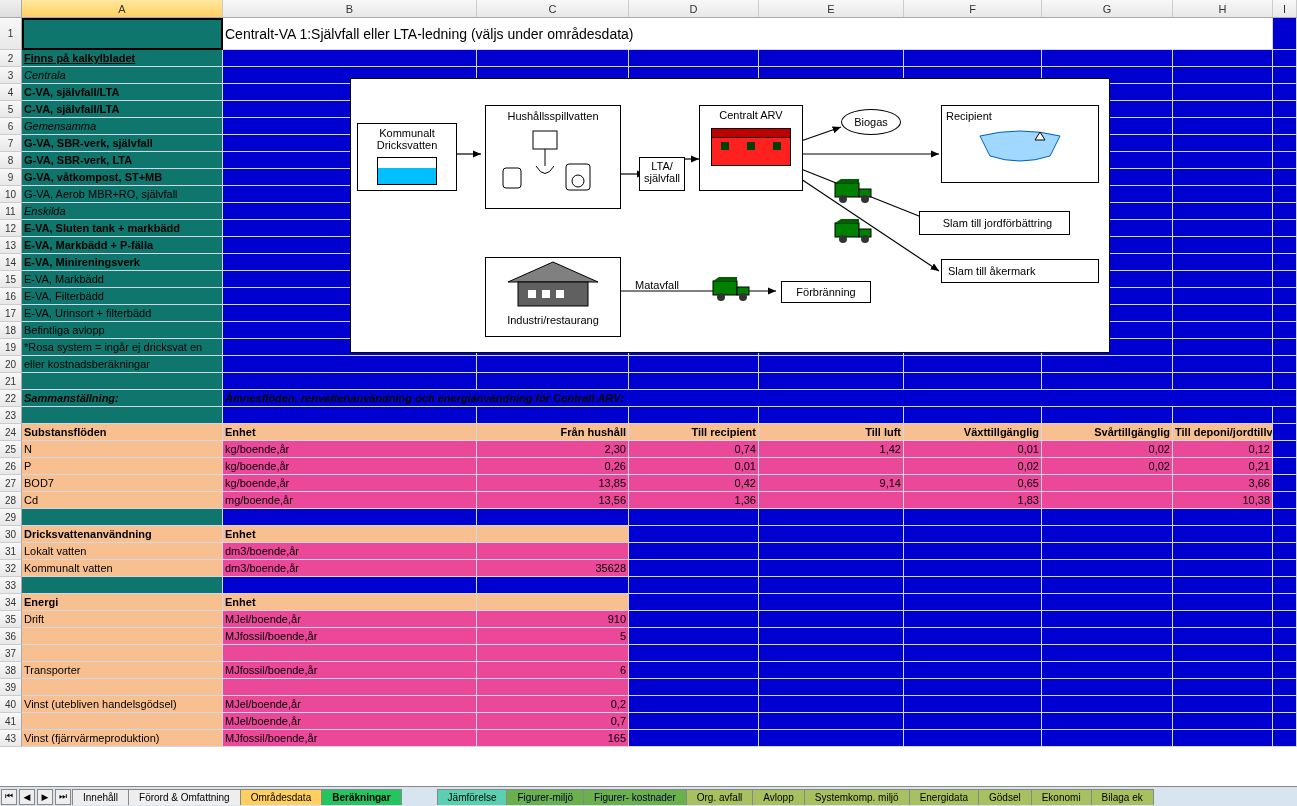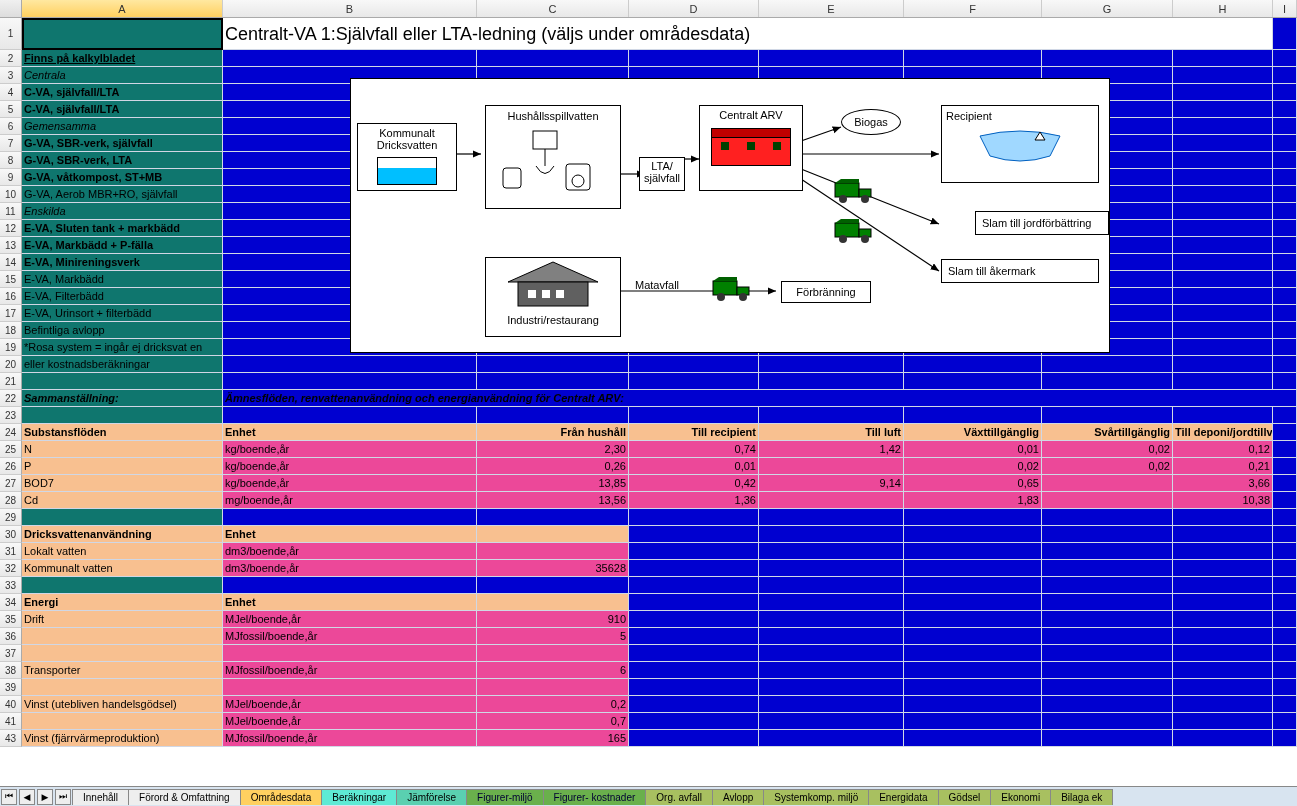--- a/index.html
+++ b/index.html
@@ -58,24 +58,24 @@
   
   .diagram { position: absolute; left: 350px; top: 78px; width: 760px; height: 275px; background: #fff; border: 1px solid #000; }
   .dbox { position: absolute; background: #fff; border: 1px solid #000; font-size: 11px; text-align: center; }
   .dlabel { position: absolute; font-size: 11px; }
 
   
   .tabs { position: absolute; bottom: 0; left: 0; right: 0; height: 20px; display: flex; align-items: center; background: #d8e4f0; border-top: 1px solid #888; font-size: 10px; }
   .navbtn { width: 16px; height: 16px; border: 1px solid #888; margin: 0 1px; background: #eee; display:flex; align-items:center; justify-content:center; font-size:9px;}
   .tab { padding: 2px 10px; background: #eee; border: 1px solid #888; border-bottom: none; margin-right: -1px; cursor: pointer; white-space: nowrap; }
   .tab.yellow { background: #ffd060; }
-  .tab.active { background: #5eead4; font-weight: normal; }
+  .tab.active { background: #22c55e; font-weight: bold; }
   .tab.green { background: #6ab04c; color:#003; }
   .tab.olive { background: #a8c060; }
-  .tab.teal { background: #5ad0b0; }
+  .tab.teal { background: #5ad0b0; margin-left: 36px; }
 
   
   .arrow-line { stroke:#000; stroke-width:1.2; fill:none; marker-end:url(#ah);}
 </style>
 </head>
 <body>
 
 <div class="sheet">
 
   <div class="col-headers">
@@ -88,21 +88,21 @@
     <div class="ch col-F">F</div>
     <div class="ch col-G">G</div>
     <div class="ch col-H">H</div>
     <div class="ch col-I">I</div>
   </div>
 
   <div class="rows" id="rows">
       <div class="row row-1">
         <div class="rh">1</div>
         <div class="cell c-A purple selcell"></div>
-        <div class="cell c-B white" style="font-size: 18px; width: 1050px;">Centralt-VA 1:Självfall eller LTA-ledning (väljs under områdesdata)</div>
+        <div class="cell c-B white" style="font-size: 14px; width: 1050px;">Centralt-VA 1:Självfall eller LTA-ledning (väljs under områdesdata)</div>
         <div class="cell c-I blue"></div>
       </div>
       <div class="row ">
         <div class="rh">2</div>
         <div class="cell c-A purple bold under">Finns på kalkylbladet</div>
         <div class="cell c-B blue"></div>
         <div class="cell c-C blue"></div>
         <div class="cell c-D blue"></div>
         <div class="cell c-E blue"></div>
         <div class="cell c-F blue"></div>
@@ -662,21 +662,21 @@
         <circle cx="32" cy="20" r="4" fill="#333"></circle>
       </svg>
     <svg style="position:absolute; left:360px; top:198px;" width="46" height="28">
         <rect x="2" y="4" width="24" height="14" fill="#008000" stroke="#000"></rect>
         <polygon points="2,4 8,0 26,0 26,4" fill="#006000"></polygon>
         <rect x="26" y="10" width="12" height="8" fill="#008000" stroke="#000"></rect>
         <circle cx="10" cy="20" r="4" fill="#333"></circle>
         <circle cx="32" cy="20" r="4" fill="#333"></circle>
       </svg>
 
-    <div class="dbox" style="left:624px; top:132px; width:134px; height:24px; line-height:22px; text-align:left; padding-left:6px;"><span>Slam till jordförbättring</span></div>
+    <div class="dbox" style="left:568px; top:132px; width:151px; height:24px; line-height:22px; text-align:center; padding-left:6px;"><span>Slam till jordförbättring</span></div>
     <div class="dbox" style="left:590px; top:180px; width:158px; height:24px; line-height:22px; text-align:left; padding-left:6px;"><span>Slam till åkermark</span></div>
 
     <div class="dlabel" style="left:284px; top:200px;">Matavfall</div>
 
     <div class="dbox" style="left:430px; top:202px; width:90px; height:22px; line-height:20px;"><span>Förbränning</span></div>
 
     <div class="dbox" style="left:134px; top:178px; width:136px; height:80px;">
       <svg width="130" height="56" style="display:block;margin:auto;">
         <polygon points="20,24 65,4 110,24" fill="#808080" stroke="#000"></polygon>
         <rect x="30" y="24" width="70" height="24" fill="#606060" stroke="#000"></rect>

